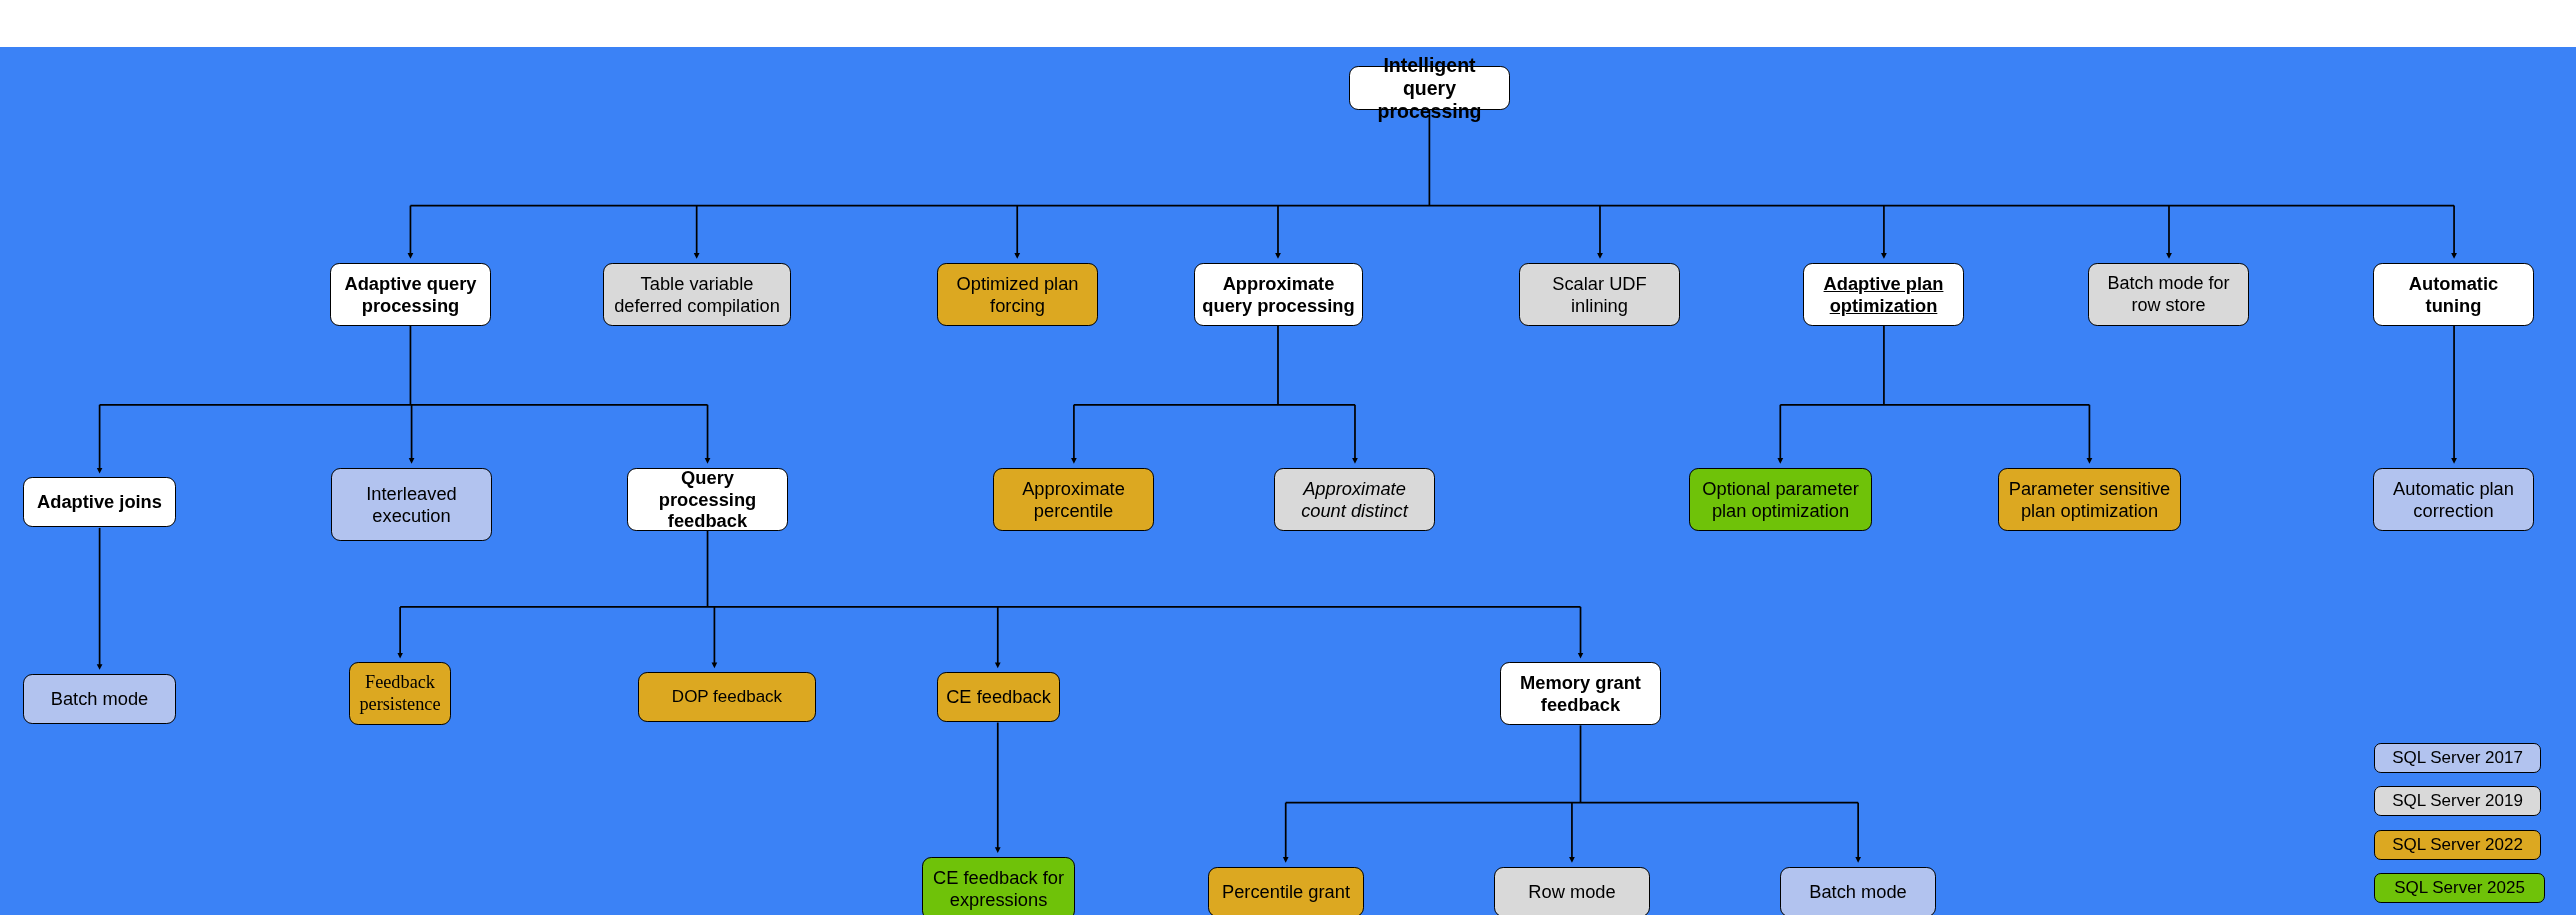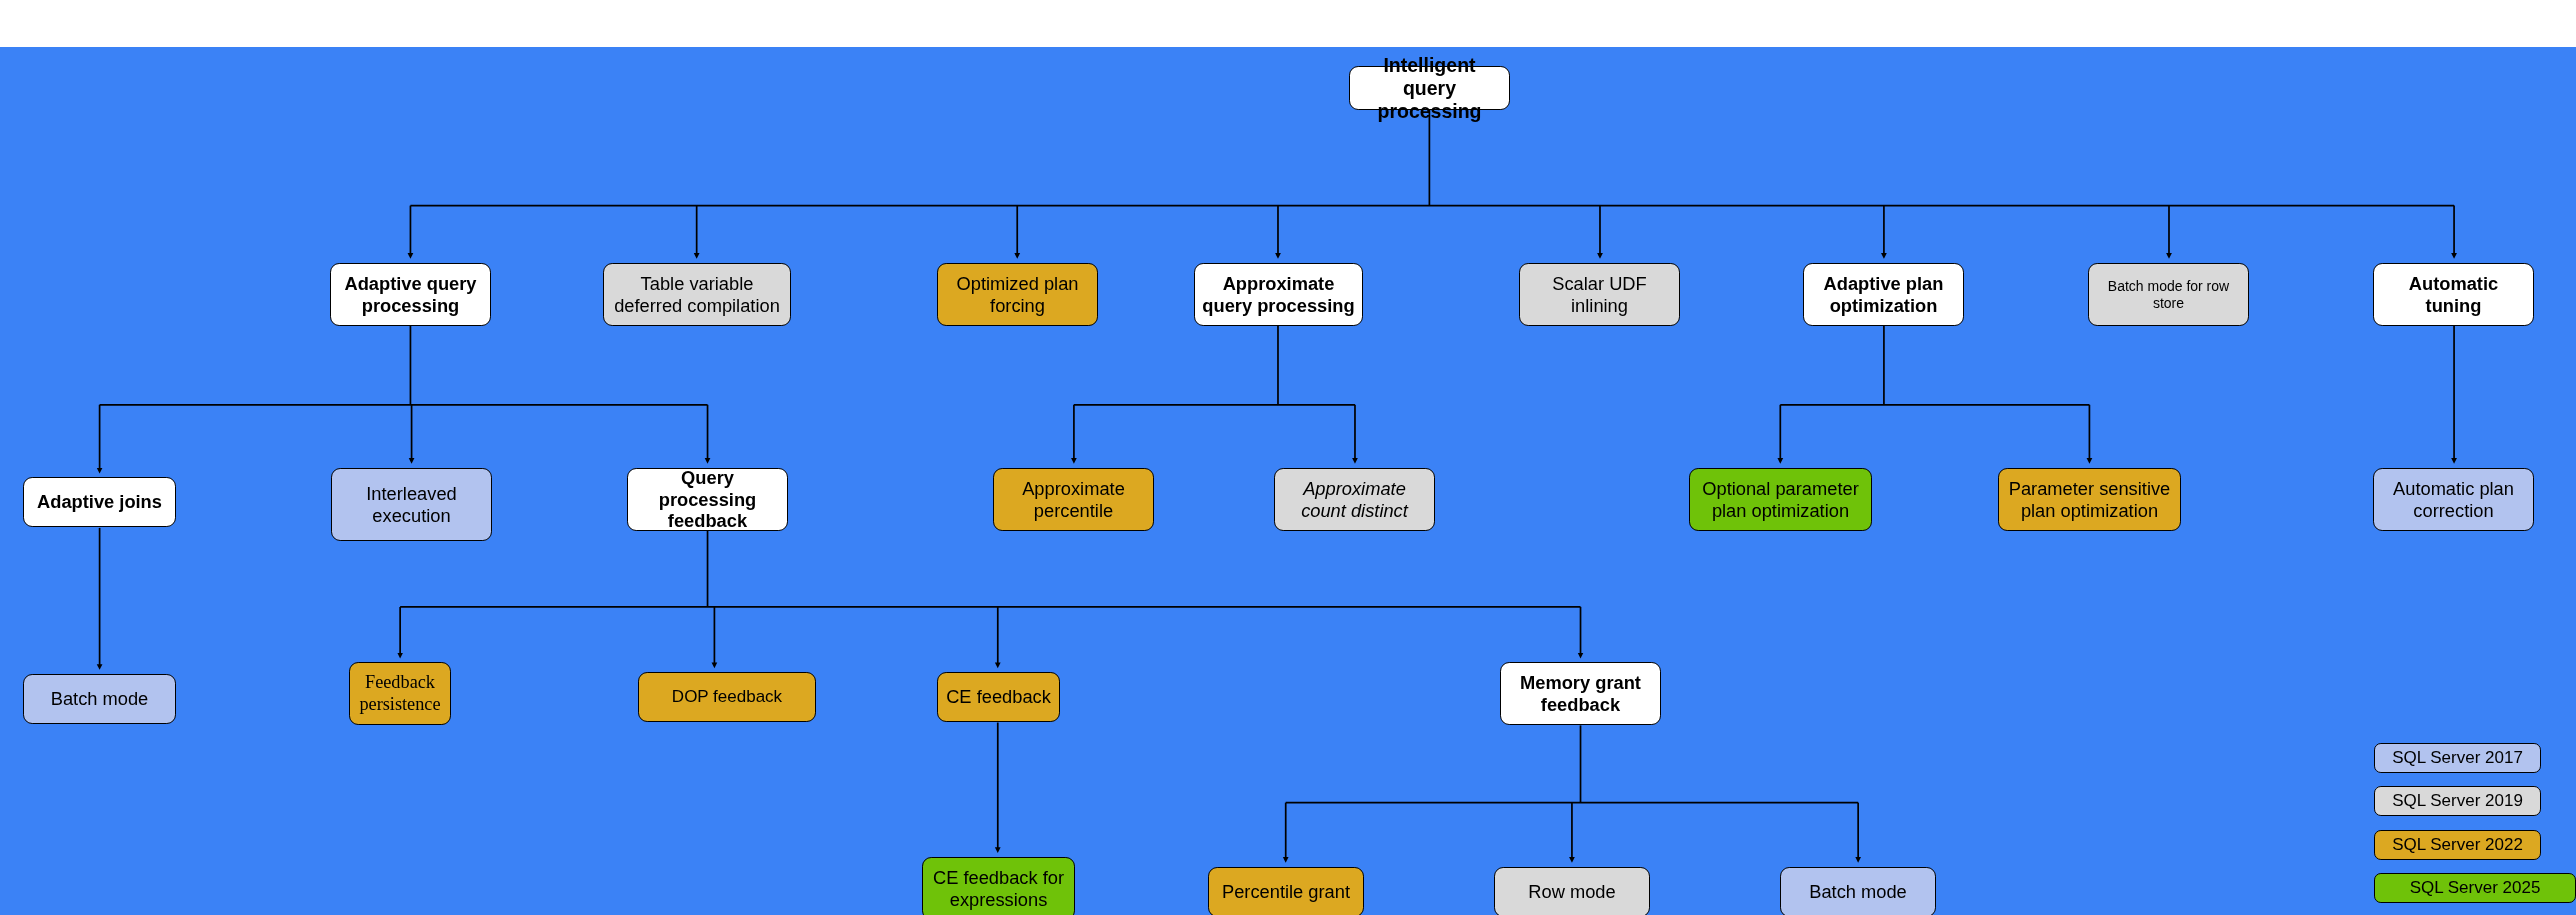--- a/index.html
+++ b/index.html
@@ -106,24 +106,24 @@
       </div>
       <div class="node fill-orange" style="left: 937px; top: 216px; width: 161px; height: 63px; font-size: 18.3px;">
         <span>Optimized plan forcing</span>
       </div>
       <div class="node fill-white" style="left: 1194px; top: 216px; width: 169px; height: 63px; font-size: 18.3px;">
         <span>Approximate query processing</span>
       </div>
       <div class="node fill-gray" style="left: 1519px; top: 216px; width: 161px; height: 63px; font-size: 18.3px;">
         <span>Scalar UDF inlining</span>
       </div>
-      <div class="node fill-white" style="left: 1803px; top: 216px; width: 161px; height: 63px; font-size: 18.3px;">
+      <div class="node fill-white" style="left: 1803px; top: 216px; width: 161px; height: 63px; font-size: 18.3px; text-decoration: underline;">
         <span>Adaptive plan optimization</span>
       </div>
-      <div class="node fill-gray" style="left: 2088px; top: 216px; width: 161px; height: 63px; font-size: 14px; justify-content: center;">
+      <div class="node fill-gray" style="left: 2088px; top: 216px; width: 161px; height: 63px; font-size: 18px; justify-content: center;">
         <span>Batch mode for row store</span>
       </div>
       <div class="node fill-white" style="left: 2373px; top: 216px; width: 161px; height: 63px; font-size: 18.3px;">
         <span>Automatic tuning</span>
       </div>
       <div class="node fill-white" style="left: 23px; top: 430px; width: 153px; height: 50px; font-size: 18.3px;">
         <span>Adaptive joins</span>
       </div>
       <div class="node fill-blue" style="left: 331px; top: 421px; width: 161px; height: 73px; font-size: 18.3px;">
         <span>Interleaved execution</span>
@@ -178,18 +178,18 @@
   <div class="legend" id="legend-layer">
       <div class="legend-item" style="left: 2374px; top: 696px; width: 167px; height: 30px; background: rgb(178, 195, 239);">
         <span>SQL Server 2017</span>
       </div>
       <div class="legend-item" style="left: 2374px; top: 739px; width: 167px; height: 30px; background: rgb(217, 217, 217);">
         <span>SQL Server 2019</span>
       </div>
       <div class="legend-item" style="left: 2374px; top: 783px; width: 167px; height: 30px; background: rgb(220, 168, 33);">
         <span>SQL Server 2022</span>
       </div>
-      <div class="legend-item" style="left: 2374px; top: 826px; width: 202px; height: 30px; background: rgb(111, 194, 9); text-align: right;">
+      <div class="legend-item" style="left: 2374px; top: 826px; width: 171px; height: 30px; background: rgb(111, 194, 9); text-align: right;">
         <span>SQL Server 2025</span>
       </div>
     </div>
 </div>
 
 
 </body></html>

